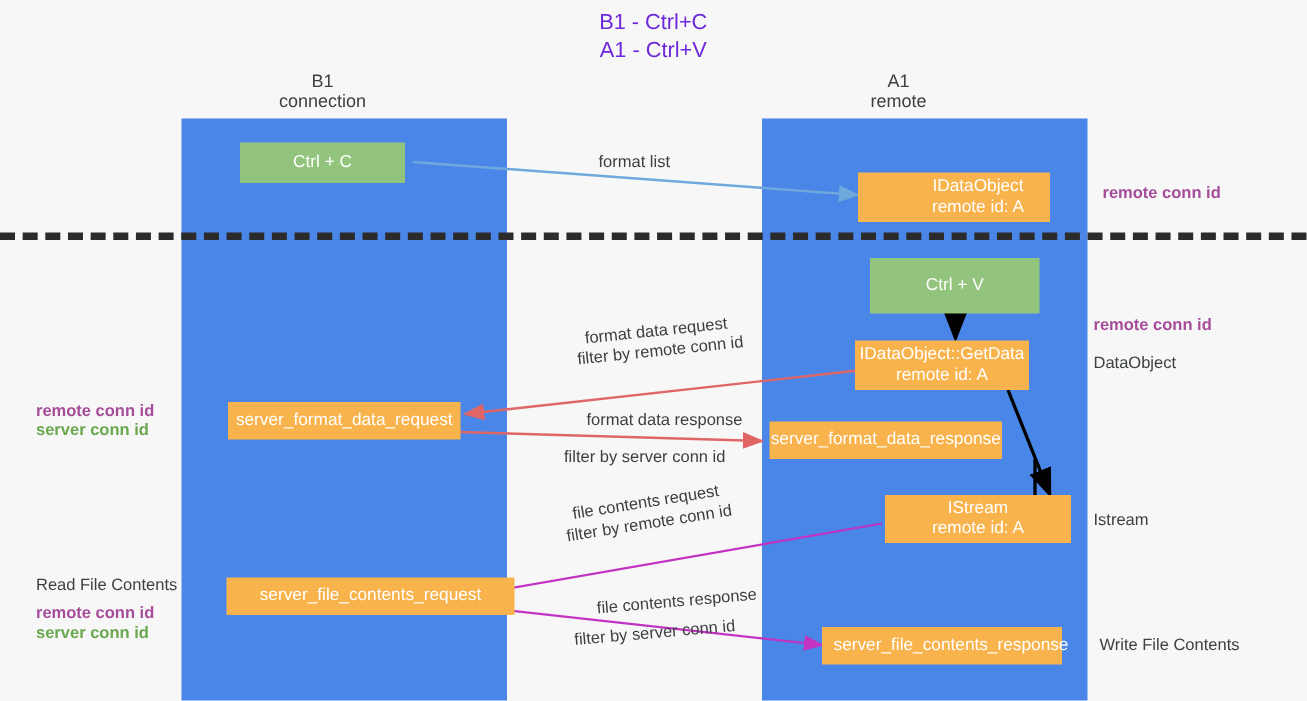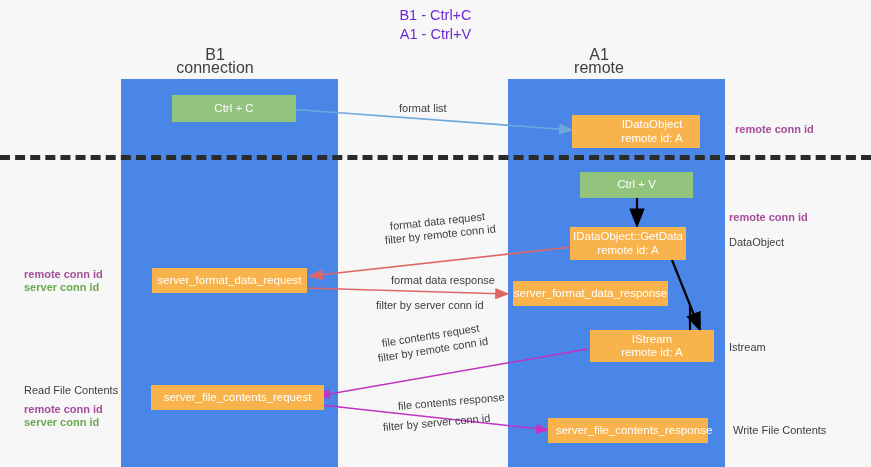--- a/index.html
+++ b/index.html
@@ -14,21 +14,21 @@
   #stage{position:absolute;inset:0;}
 
   
   .title{
     position:absolute;top:6px;left:0;width:871px;
     text-align:center;font-size:14.5px;line-height:19px;color:#6d28d9;
   }
 
   
   .col-head{
-    position:absolute;text-align:center;font-size:16px;line-height:13px;color:#3c4043;
+    position:absolute;text-align:center;font-size:12px;line-height:13px;color:#3c4043;
   }
 
   
   .lane{position:absolute;background:#4a86e8;}
 
   
   .box{
     position:absolute;
     display:flex;align-items:center;justify-content:center;
     text-align:center;
@@ -104,44 +104,44 @@
 
     <line x1="690" y1="306" x2="690" y2="330" stroke="#000000" stroke-width="2.2"></line>
 
     <line x1="588" y1="349" x2="318" y2="396" stroke="#c233c2" stroke-width="1.5" marker-end="url(#ah-mag)"></line>
 
     <line x1="312" y1="404" x2="548" y2="430" stroke="#c233c2" stroke-width="1.5" marker-end="url(#ah-mag)"></line>
   </svg>
 
   <div class="dashed"></div>
 
-  <div class="box green" style="left:160px;top:95px;width:124px;height:27px;margin-left:12px;">Ctrl + C</div>
+  <div class="box green" style="left:160px;top:95px;width:110px;height:27px;">Ctrl + C</div>
 
   <div class="box orange" style="left:572px;top:115px;width:128px;height:33px;flex-direction:column;padding-left:36px;">
     <span>IDataObject</span>
     <span>remote id: A</span>
   </div>
 
-  <div class="box green" style="left:580px;top:172px;width:113px;height:26px;">Ctrl + V</div>
+  <div class="box green" style="left:580px;top:172px;width:113px;height:37px;">Ctrl + V</div>
 
   <div class="box orange" style="left:570px;top:227px;width:116px;height:33px;flex-direction:column;">
     <span>IDataObject::GetData</span>
     <span>remote id: A</span>
   </div>
 
   <div class="box orange" style="left:152px;top:268px;width:155px;height:25px;">server_format_data_request</div>
 
   <div class="box orange" style="left:513px;top:281px;width:155px;height:25px;">server_format_data_response</div>
 
   <div class="box orange" style="left:590px;top:330px;width:124px;height:32px;flex-direction:column;">
     <span>IStream</span>
     <span>remote id: A</span>
   </div>
 
-  <div class="box orange" style="left:151px;top:385px;width:173px;height:25px;">server_file_contents_request</div>
+  <div class="box orange" style="left:151px;top:385px;width:192px;height:25px;">server_file_contents_request</div>
 
   <div class="box orange" style="left:548px;top:418px;width:160px;height:25px;padding-left:16px;">server_file_contents_response</div>
 
   <div class="lbl" style="left:399px;top:102px;text-align:center;">format list</div>
 
   <div class="lbl tilt" style="left:390px;top:220px;transform:rotate(-6deg);">format data request</div>
   <div class="lbl tilt" style="left:385px;top:234px;transform:rotate(-6deg);">
     <span>filter by </span><span class="purple">remote conn id</span>
   </div>
 

